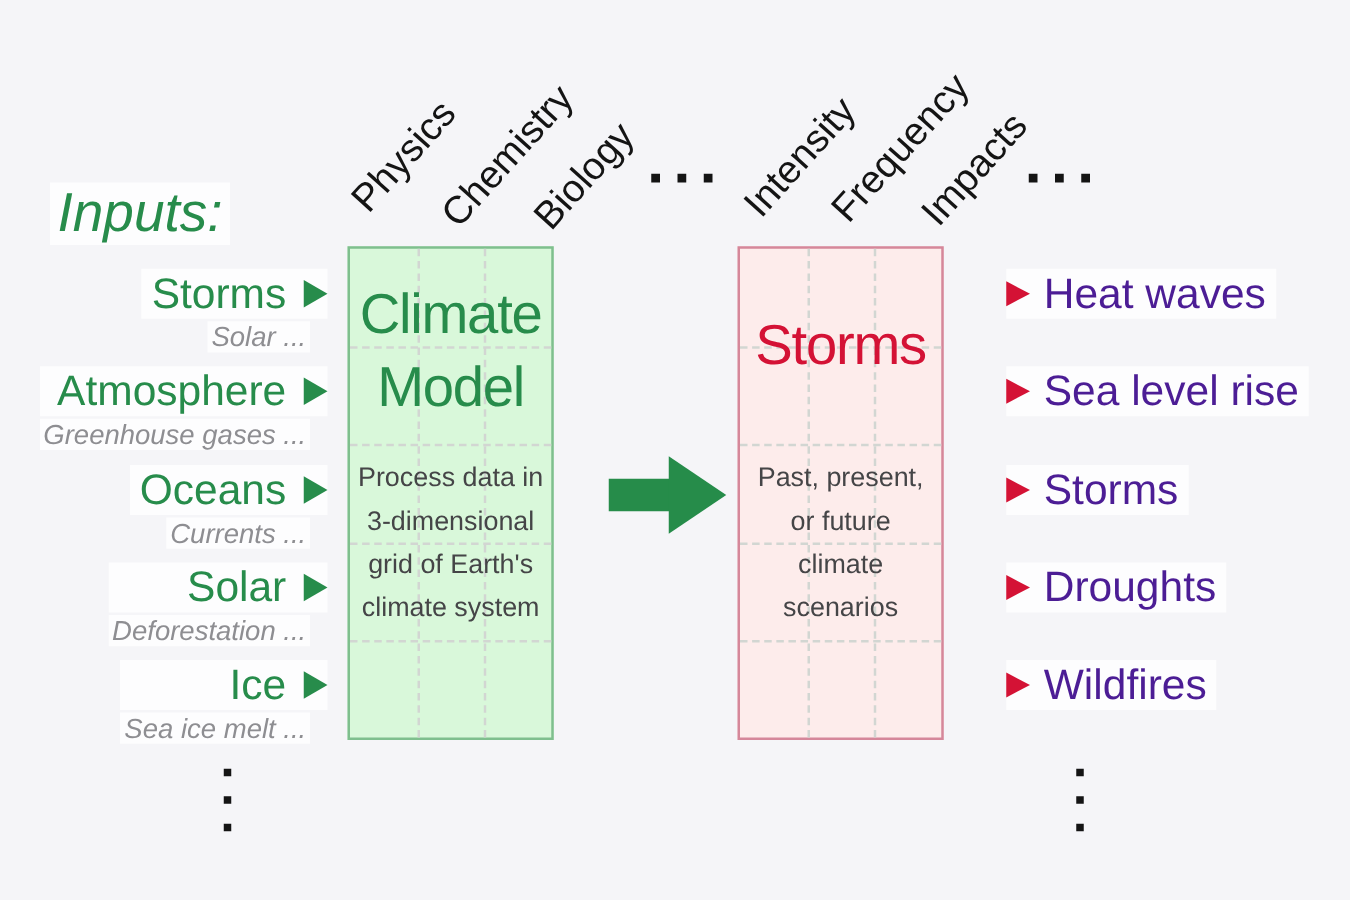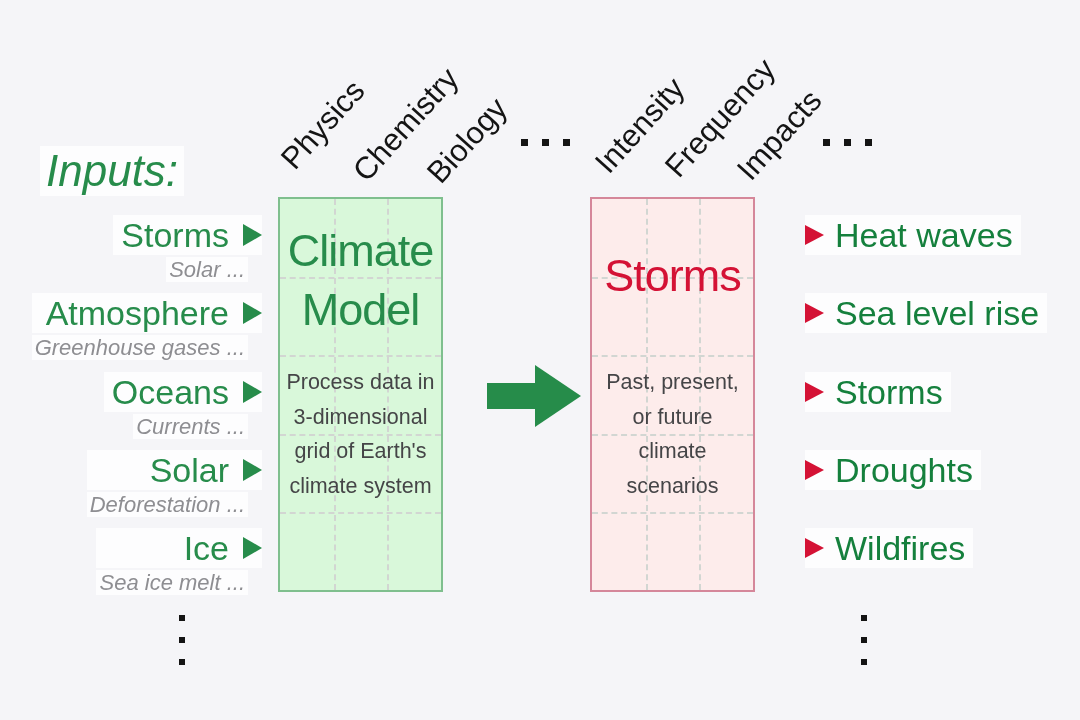--- a/index.html
+++ b/index.html
@@ -58,21 +58,21 @@
 
   .tri-green { width:0; height:0; border-left:19px solid #278c4b;
                border-top:11px solid transparent; border-bottom:11px solid transparent; }
   .tri-red   { width:0; height:0; border-left:19px solid #d41235;
                border-top:10px solid transparent; border-bottom:10px solid transparent; }
 
   
   .output-item {
     position:absolute; left:805px; display:flex; align-items:center; gap:11px;
     background:rgba(255,255,255,.8); padding:1px 8px 1px 0;
-    font-size:34px; line-height:38px; color:#15803d; white-space:nowrap;
+    font-size:34px; line-height:38px; color:#4c1d95; white-space:nowrap;
   }
 
   
   .arrow-shaft { position:absolute; left:487px; top:383px; width:49px; height:26px; background:#268c4a; }
   .arrow-head  { position:absolute; left:535px; top:365px; width:0; height:0;
                  border-left:46px solid #268c4a;
                  border-top:31px solid transparent; border-bottom:31px solid transparent; }
 
   
   .dots-h { position:absolute; display:flex; gap:14px; }

